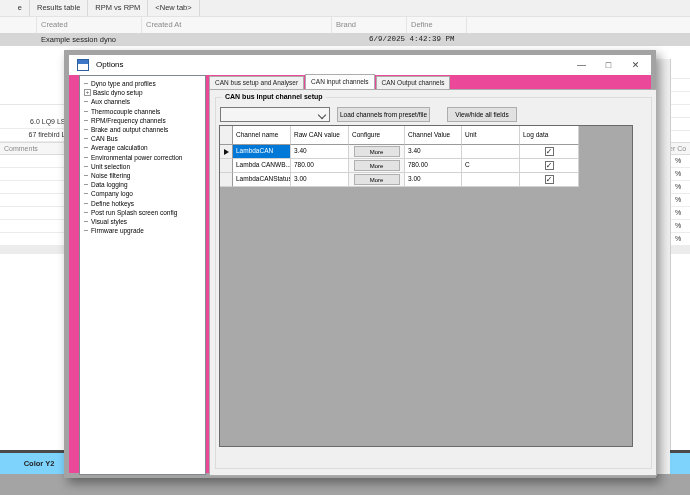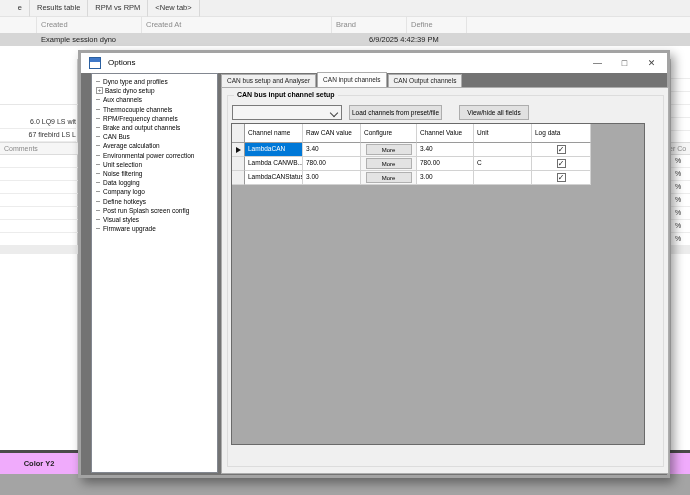--- a/index.html
+++ b/index.html
@@ -23,26 +23,26 @@
   .ls-row{position:absolute;left:0;width:76px;height:13px;font-size:7px;color:#333;text-align:right;white-space:nowrap;overflow:hidden;border-bottom:1px solid #ececec;padding-top:2px;box-sizing:border-box;}
   .ls-header{position:absolute;left:0;width:78px;height:13px;background:#f6f6f6;border-top:1px solid #dcdcdc;border-bottom:1px solid #dcdcdc;font-size:7px;color:#8a8a8a;padding:2px 0 0 4px;box-sizing:border-box;}
   .ls-band{position:absolute;left:0;width:78px;height:8px;background:#ececec;}
 
   .right-strip{left:670px;top:59px;width:20px;height:391px;background:#fff;border-left:1px solid #cfcfcf;box-sizing:border-box;}
   .rs-row{position:absolute;left:0;width:20px;height:13px;border-bottom:1px solid #ececec;font-size:7px;color:#333;padding:2px 0 0 4px;box-sizing:border-box;overflow:hidden;white-space:nowrap;}
   .rs-header{position:absolute;left:0;width:20px;height:13px;background:#f6f6f6;border-top:1px solid #dcdcdc;border-bottom:1px solid #dcdcdc;font-size:7px;color:#8a8a8a;overflow:hidden;white-space:nowrap;padding-top:2px;box-sizing:border-box;}
   .rs-header span{margin-left:-7px;}
 
   .bottom-line{top:450px;height:3px;background:#4a4a4a;}
-  .colory2-row{top:453px;height:26px;background:#f0abfc;}
+  .colory2-row{top:453px;height:26px;background:#7dd3fc;}
   .colory2-cell{width:78px;height:21px;display:flex;align-items:center;justify-content:center;font-size:7.5px;font-weight:bold;color:#222;}
   .bottom-gray{left:0;top:474px;width:690px;height:21px;background:#a4a4a4;}
 
   
-  .dialog{left:78px;top:50px;width:592px;height:428px;background:#737373;border:3px solid #a3a3a3;box-sizing:border-box;z-index:10;box-shadow:4px 5px 10px rgba(0,0,0,.4);}
+  .dialog{left:64px;top:50px;width:592px;height:428px;background:#ec4899;border:5px solid #a3a3a3;box-sizing:border-box;z-index:10;box-shadow:4px 5px 10px rgba(0,0,0,.4);}
   .titlebar{position:absolute;left:0;top:0;width:100%;height:20px;background:#ffffff;}
   .dlg-icon{position:absolute;left:8px;top:4px;width:12px;height:12px;border:1px solid #2a5fa0;box-sizing:border-box;background:#fff;}
   .dlg-icon:before{content:"";position:absolute;left:0;top:0;width:100%;height:4px;background:#3f78c8;}
   .dlg-title{position:absolute;left:27px;top:5px;font-size:8px;color:#000;}
   .win-btns{position:absolute;right:2px;top:0;height:20px;display:flex;}
   .win-btn{width:27px;height:20px;display:flex;align-items:center;justify-content:center;font-size:9px;color:#444;}
   .tree{position:absolute;left:10px;top:20px;width:127px;height:400px;background:#fff;border:1px solid #828790;box-sizing:border-box;padding-top:3px;overflow:hidden;}
   .tree-item{height:9.2px;display:flex;align-items:center;font-size:6.5px;color:#000;padding-left:4px;white-space:nowrap;overflow:hidden;}
   .dash{width:4px;height:0;border-top:1px solid #9a9a9a;margin-right:3px;flex:0 0 auto;}
   .plusbox{width:7px;height:7px;border:1px solid #999;box-sizing:border-box;font-size:6px;line-height:5px;text-align:center;color:#555;margin-right:2px;background:#fff;flex:0 0 auto;}
@@ -89,21 +89,21 @@
       <div class="bg-th" style="width: 190px;">Created At</div>
       <div class="bg-th" style="width: 75px;">Brand</div>
       <div class="bg-th" style="width: 60px;">Define</div>
     </div>
   <div id="bg-rows">
       <div class="abs bg-row sel" style="top: 33px;">
         <div class="bg-td" style="width: 37px;"></div>
         <div class="bg-td" style="width: 118px;">Example session dyno</div>
         <div class="bg-td" style="width: 105px;"></div>
         <div class="bg-td" style="width: 105px;"></div>
-        <div class="bg-td" style="width: 190px;">6/9/2025 4:42:39 PM</div>
+        <div class="bg-td" style="width: 190px; font-family: Liberation Mono, monospace;">6/9/2025 4:42:39 PM</div>
         <div class="bg-td" style="width: 75px;"></div>
         <div class="bg-td" style="width: 60px;"></div>
       </div>
       <div class="abs bg-row" style="top: 46px;">
         <div class="bg-td" style="width: 37px;"></div>
         <div class="bg-td" style="width: 118px;"></div>
         <div class="bg-td" style="width: 105px;"></div>
         <div class="bg-td" style="width: 105px;"></div>
         <div class="bg-td" style="width: 190px;">11/9/2023 4:54:13 PM</div>
         <div class="bg-td" style="width: 75px;"></div>

